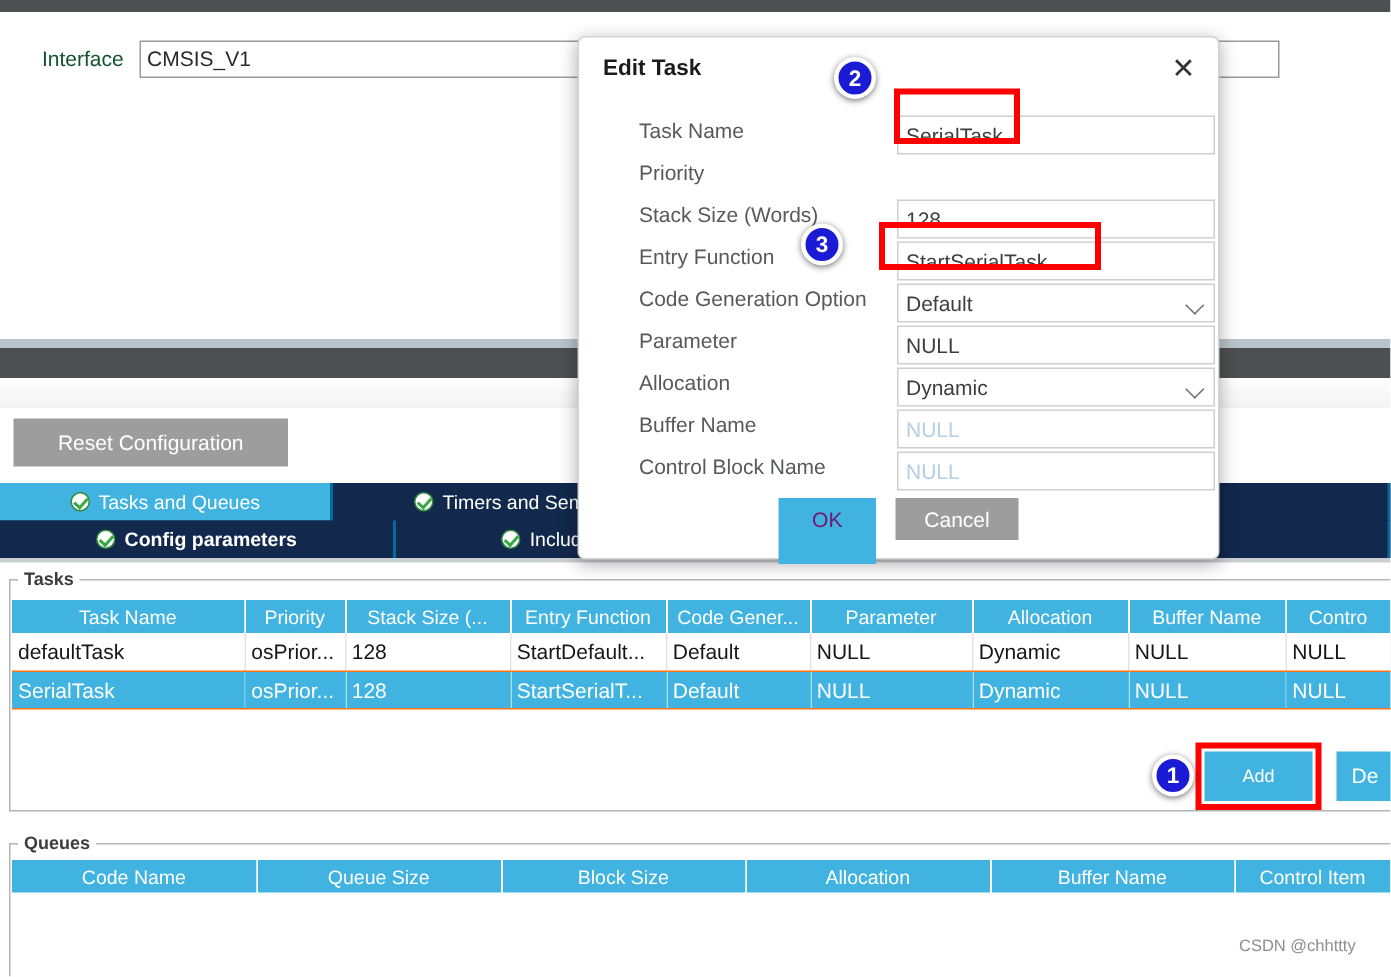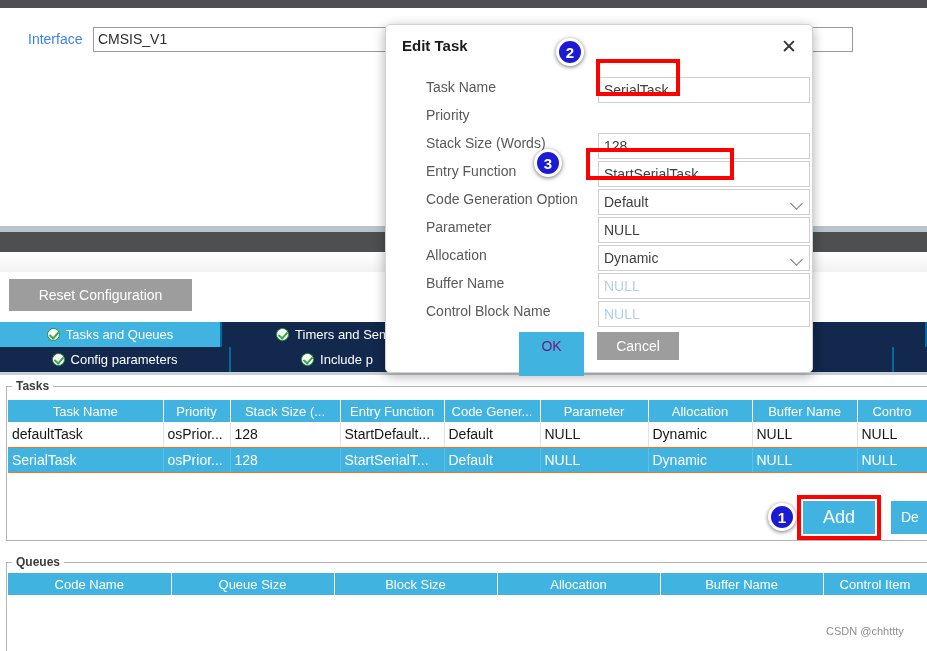--- a/index.html
+++ b/index.html
@@ -17,21 +17,21 @@
   #top-dark-bar {
     position:absolute; left:0; top:0; width:927px; height:8px;
     background:#4d4f50;
   }
   #interface-row {
     position:absolute; left:0; top:8px; width:927px; height:45px;
     background:#ffffff;
   }
   #interface-label {
     position:absolute; left:28px; top:23px;
-    font-size:14px; color:#3b82f6;
+    font-size:14px; color:#14532d;
   }
   #interface-combo {
     position:absolute; left:93px; top:19px; width:760px; height:25px;
     background:#ffffff; border:1px solid #9a9a9a;
     font-size:14px; color:#2b2b2b;
     padding-left:4px; line-height:23px;
     white-space:nowrap; overflow:hidden;
   }
 
   
@@ -129,21 +129,21 @@
     text-align:left;
   }
   table.grid tr.selected td {
     background:#41b3e0; color:#ffffff; border-right-color:#5cc0e6;
   }
 
   
   #add-button {
     position:absolute; left:803px; top:501px; width:72px; height:33px;
     background:#41b3e0; color:#ffffff; border:none;
-    font-size:18px; font-family:"Liberation Sans", sans-serif; cursor:pointer;
+    font-size:12px; font-family:"Liberation Sans", sans-serif; cursor:pointer;
   }
   #delete-button {
     position:absolute; left:891px; top:501px; width:72px; height:33px;
     background:#41b3e0; color:#ffffff; border:none;
     font-size:14px; font-family:"Liberation Sans", sans-serif;
     cursor:pointer; text-align:left; padding-left:10px;
   }
 
   
   #queues-group {
@@ -256,21 +256,21 @@
       <div class="tab" style="width: 224px;">
         <span class="tick"></span>
         <span>Timers and Sem</span>
       </div>
       <div class="tab" style="width: 481px;">
         <span class="tick"></span>
         <span>eRTOS Heap Us</span>
       </div>
     </div>
   <div class="tab-row" id="tab-row-2">
-      <div class="tab" style="width: 231px;">
+      <div class="tab" style="width: 264px; font-weight: bold;">
         <span class="tick"></span>
         <span>Config parameters</span>
       </div>
       <div class="tab" style="width: 214px;">
         <span class="tick"></span>
         <span>Include p</span>
       </div>
       <div class="tab" style="width: 449px;">
         <span class="tick"></span>
         <span>User Constan</span>

